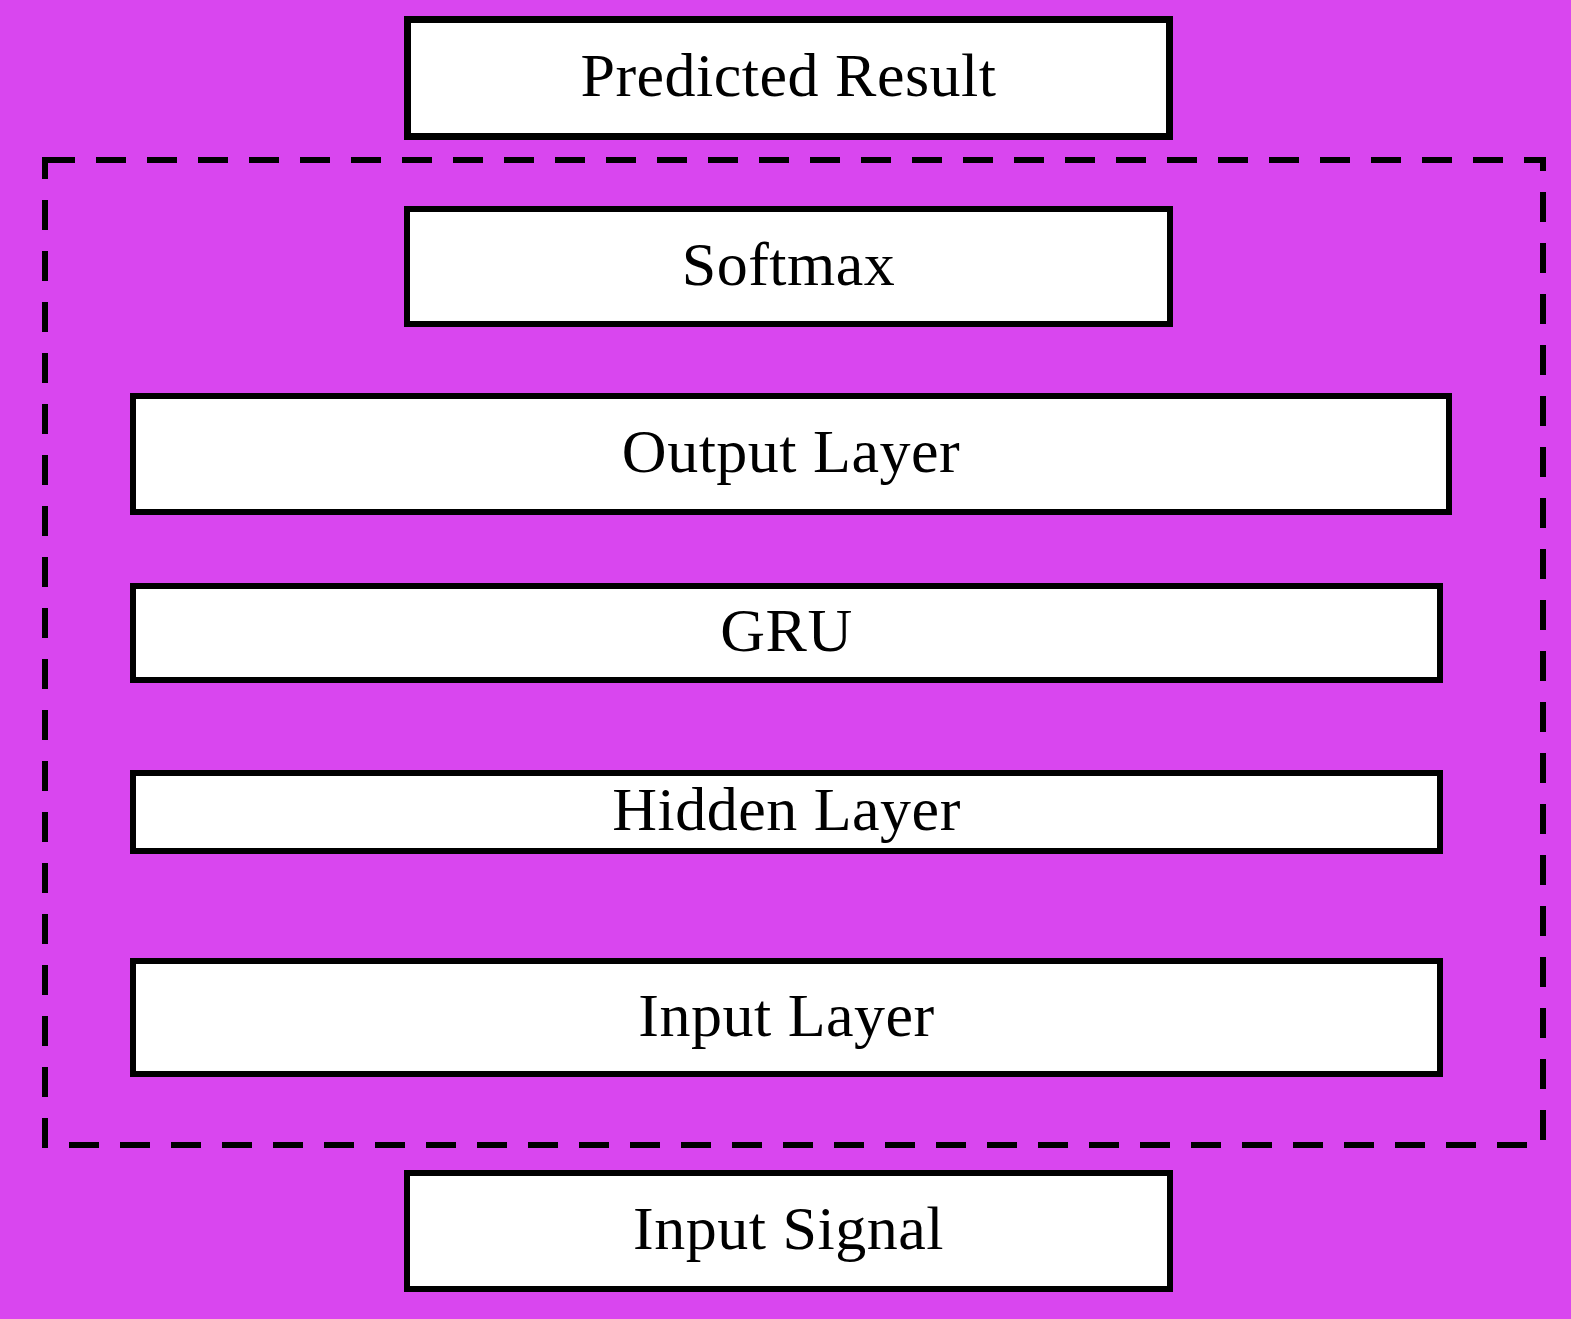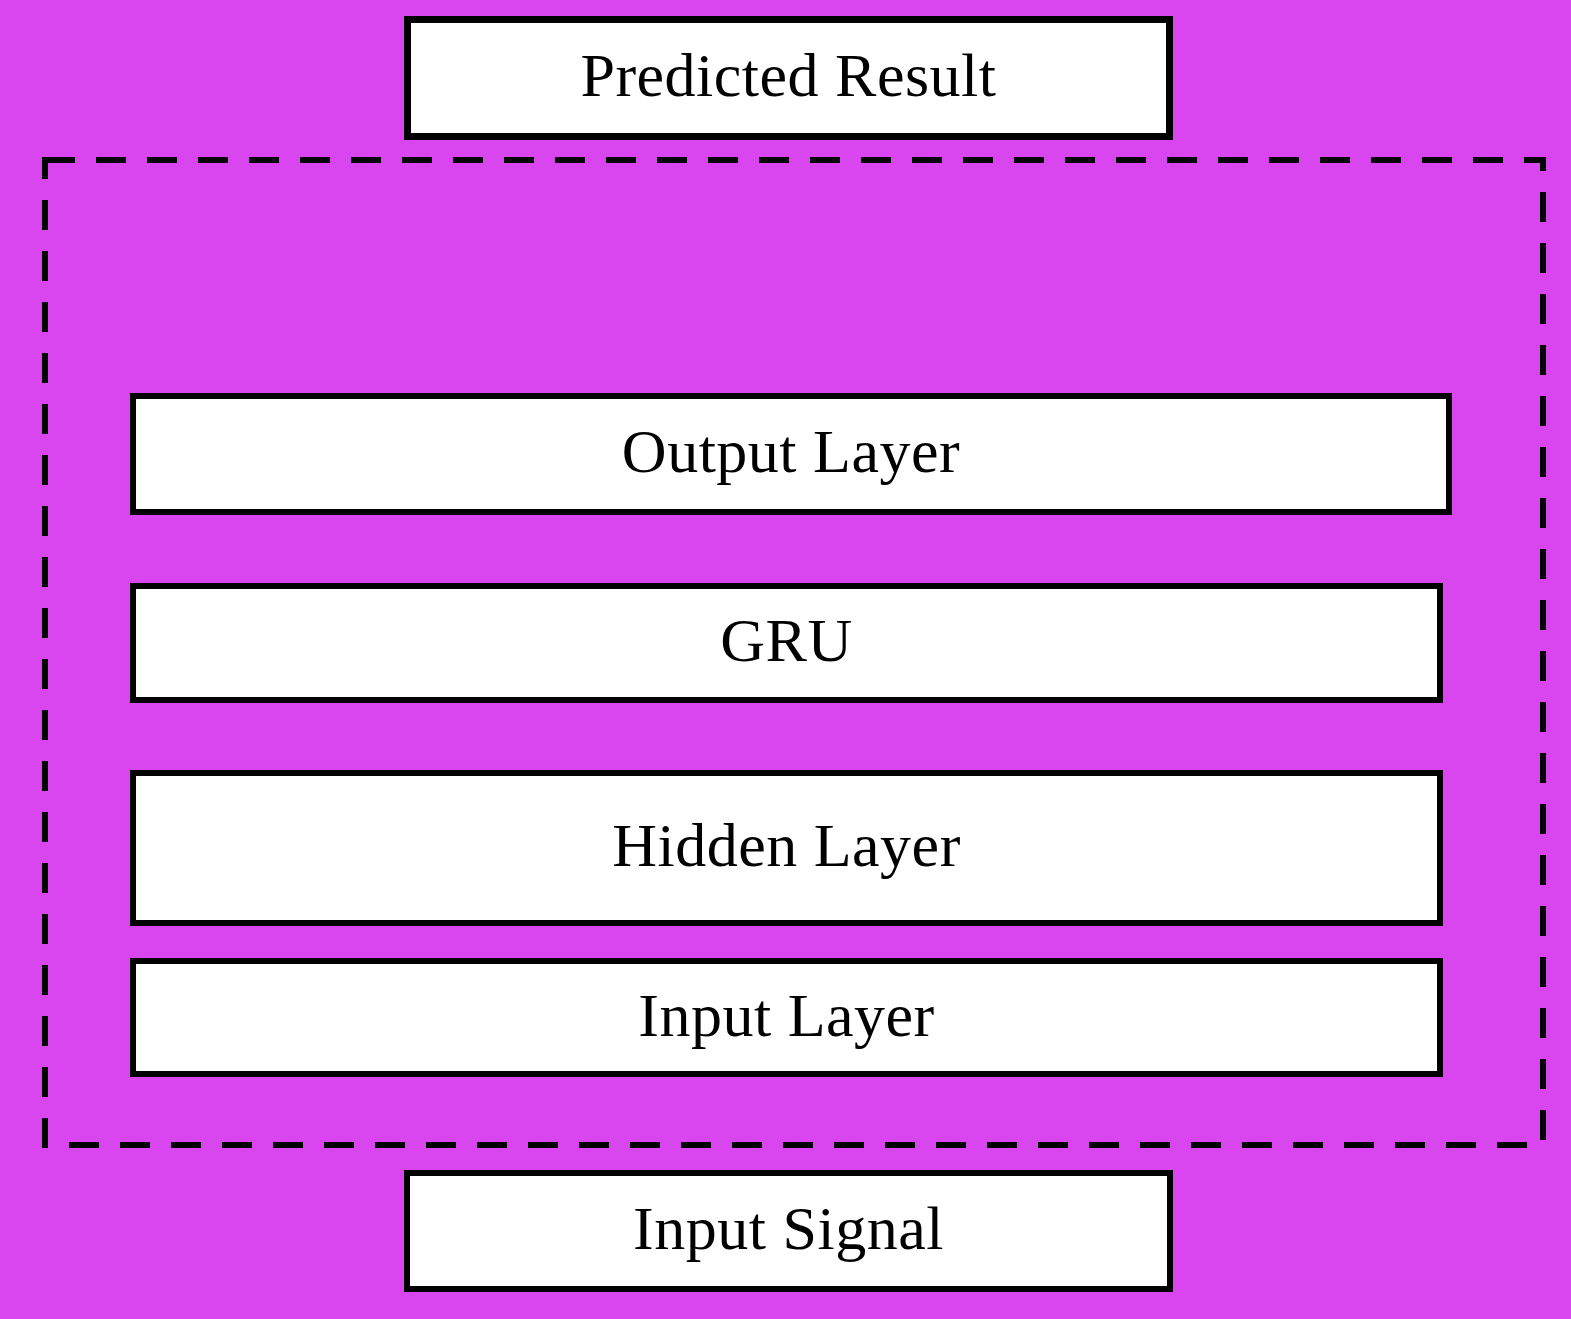--- a/index.html
+++ b/index.html
@@ -35,38 +35,41 @@
     font-size: 62px;
     line-height: 1;
     white-space: nowrap;
     letter-spacing: 0.5px;
     padding-bottom: 6px;
   }
   
   .n-predicted { left: 404px; top: 16px;   width: 769px;  height: 124px; border-width: 7px; }
   .n-softmax   { left: 404px; top: 206px;  width: 769px;  height: 121px; }
   .n-output    { left: 130px; top: 393px;  width: 1322px; height: 122px; }
-  .n-gru       { left: 130px; top: 583px;  width: 1313px; height: 120px; }
-  .n-hidden    { left: 130px; top: 770px;  width: 1313px; height: 156px; }
+  .n-gru       { left: 130px; top: 583px;  width: 1313px; height: 100px; }
+  .n-hidden    { left: 130px; top: 770px;  width: 1313px; height: 84px; }
   .n-input     { left: 130px; top: 958px;  width: 1313px; height: 119px; }
   .n-signal    { left: 404px; top: 1170px; width: 769px;  height: 122px; }
 </style>
 </head>
 <body>
 
 <div class="canvas">
 
   <svg class="boundary-svg" width="1571" height="1319" viewBox="0 0 1571 1319" aria-hidden="true">
     <rect x="45" y="160" width="1498" height="985" fill="none" stroke="#000000" stroke-width="6" stroke-dasharray="30 21"></rect>
   </svg>
 
   <div class="node n-predicted">
     <span>Predicted Result</span>
   </div>
 
+  <div class="node n-softmax">
+    <span>Softmax</span>
+  </div>
 
   <div class="node n-output">
     <span>Output Layer</span>
   </div>
 
   <div class="node n-gru">
     <span>GRU</span>
   </div>
 
   <div class="node n-hidden">

